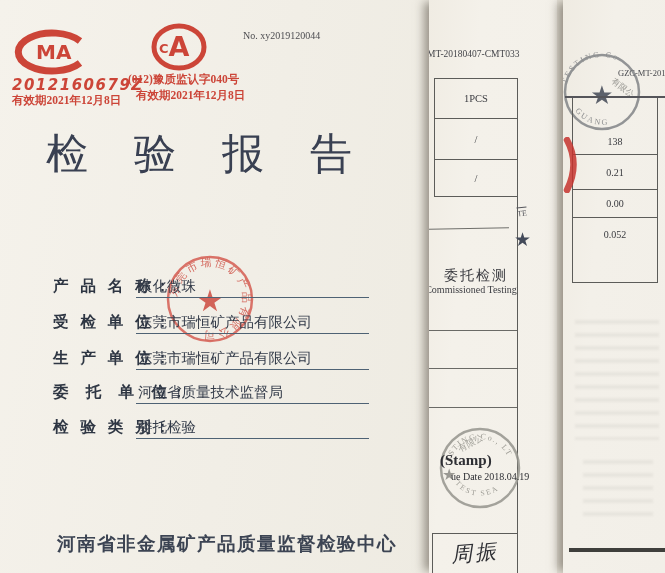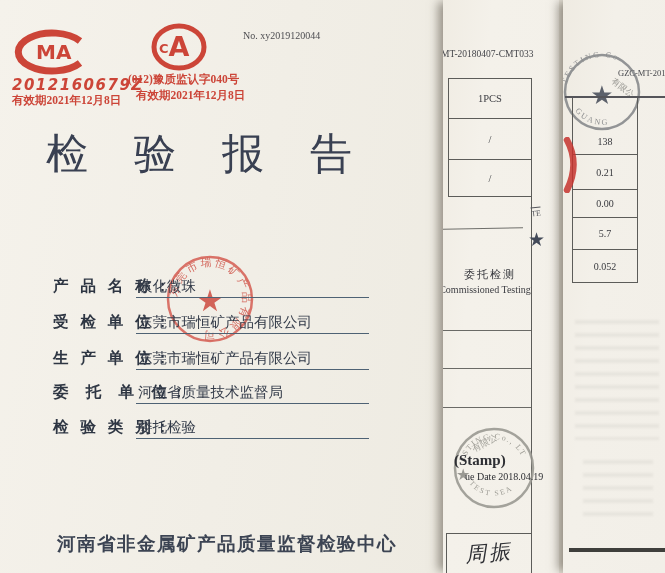--- a/index.html
+++ b/index.html
@@ -20,45 +20,45 @@
   .field-line { position:absolute; left:83px; top:0; width:233px; height:22px; border-bottom:1.5px solid #4e6274; }
   .field-value { position:absolute; left:2px; top:1px; font-size:14.5px; color:#333b49; white-space:nowrap; }
   #row-0 { top:276px; } #row-1 { top:312px; } #row-2 { top:348px; } #row-3 { top:382px;font-family:Liberation Mono, monospace; } #row-4 { top:417px; }
   .footer-org { position:absolute; left:57px; top:531px; font-size:18.5px; font-weight:bold; letter-spacing:1.5px; color:#3c4453; white-space:nowrap;font-family:Liberation Mono, monospace; }
   .logo-svg { position:absolute; }
   #cma-logo { left:12px; top:28px; }
   #cal-logo { left:150px; top:22px; }
   #company-stamp { left:163px; top:252px; opacity:.92; }
 
   
-  #page2 { left:443px; width:116px; background:linear-gradient(95deg,#f0ece3 0%,#f4f1ea 30%,#f3f0e9 100%); box-shadow:-7px 0 9px -2px rgba(70,62,50,.5); overflow:hidden; }
+  #page2 { left:429px; width:128px; background:linear-gradient(95deg,#f0ece3 0%,#f4f1ea 30%,#f3f0e9 100%); box-shadow:-7px 0 9px -2px rgba(70,62,50,.5); overflow:hidden; }
   #page2 .rpt-no { position:absolute; left:-2px; top:49px; font-size:9.5px; color:#44454a; white-space:nowrap; }
   .p2-table { position:absolute; left:5px; top:78px; width:84px; height:119px; border:1px solid #5c5c59; }
   .p2-cell { width:100%; display:flex; align-items:center; justify-content:center; font-size:10.5px; color:#3a3b40; }
   .p2-c0 { height:40px; border-bottom:1px solid #5c5c59; }
   .p2-c1 { height:41px; border-bottom:1px solid #5c5c59; }
   .p2-c2 { height:37px; }
   .p2-vline { position:absolute; left:88px; top:78px; width:1px; height:495px; background:#5c5c59; }
   .p2-partline { position:absolute; left:0; top:228px; width:80px; height:1px; background:#6f6f6b; transform:rotate(-1deg); }
-  .p2-type-cn { position:absolute; left:5px; top:267px; width:84px; text-align:center; font-size:11px; color:#38393e; letter-spacing:2px; }
+  .p2-type-cn { position:absolute; left:5px; top:267px; width:84px; text-align:center; font-size:14px; color:#38393e; letter-spacing:2px; }
   .p2-type-en { position:absolute; left:-8px; top:284px; width:100px; text-align:center; font-size:10px; color:#3c3d42; white-space:nowrap; }
   .p2-line { position:absolute; left:0; width:88px; height:1px; background:#6a6a66; }
   .p2-note1 { position:absolute; left:3px; top:452px; font-size:15px; font-weight:bold; color:#2d2e33; z-index:3;padding-left:8px; }
   .p2-note2 { position:absolute; left:22px; top:471px; font-size:10px; color:#2d2e33; z-index:3; white-space:nowrap; }
   .p2-edge-te { position:absolute; left:88px; top:207px; font-size:8px; color:#55565c; border-top:1.5px solid #55565c; padding-top:1px; transform:rotate(-6deg); }
   .p2-edge-star { position:absolute; left:85px; top:228px; font-size:19px; color:#434a59; font-family:"DejaVu Sans",sans-serif; }
   .p2-sigcell { position:absolute; left:3px; top:533px; width:85px; height:40px; border-top:1px solid #5c5c59; border-left:1px solid #5c5c59; }
   .p2-sig { position:absolute; left:18px; top:5px; font-size:21px; font-style:italic; color:#2e2f34; transform:rotate(-5deg); letter-spacing:3px; }
   #page2-stamp { position:absolute; left:1px; top:418px; opacity:.85; }
 
   
   #page3 { left:563px; width:102px; background:linear-gradient(95deg,#efebe2 0%,#f3f0e9 35%,#f2efe8 100%); box-shadow:-7px 0 9px -2px rgba(70,62,50,.5); overflow:hidden; }
   #page3 .rpt-no { position:absolute; left:55px; top:68px; font-size:8.5px; color:#46474c; white-space:nowrap; z-index:3; }
   .p3-topline { position:absolute; left:2px; top:96px; width:100px; height:2px; background:#55555a; }
-  .p3-table { position:absolute; left:9px; top:98px; width:66px; height:185px; border-left:1px solid #5c5c59; border-right:1px solid #5c5c59; border-bottom:1px solid #5c5c59; }
+  .p3-table { position:absolute; left:9px; top:98px; width:86px; height:185px; border-left:1px solid #5c5c59; border-right:1px solid #5c5c59; border-bottom:1px solid #5c5c59; }
   .p3-cell { width:100%; display:flex; align-items:center; justify-content:center; font-size:10px; color:#38393e; }
   .p3-r0 { height:57px; border-bottom:1px solid #5c5c59; align-items:flex-end; padding-bottom:7px; }
   .p3-r1 { height:35px; border-bottom:1px solid #5c5c59;text-align:right; }
   .p3-r2 { height:28px; border-bottom:1px solid #5c5c59;text-align:center; }
   .p3-r3 { height:32px; border-bottom:1px solid #5c5c59; }
   .p3-r4 { height:32px;text-align:right; }
   .p3-botline { position:absolute; left:6px; top:548px; width:96px; height:3.5px; background:#3f3f3c; }
   #page3-stamp { position:absolute; left:-8px; top:44px; opacity:.82; }
   #red-crescent { position:absolute; left:-1px; top:137px; z-index:4; }
   .bleed { position:absolute; opacity:.07; background:repeating-linear-gradient(180deg,#5a5a55 0 4px,transparent 4px 13px); filter:blur(1px); }
@@ -198,20 +198,19 @@
   <div class="p3-topline"></div>
 
   <svg id="red-crescent" width="24" height="56" viewBox="0 0 24 56">
     <path d="M 5 3 Q 18 27 5 53" fill="none" stroke="#c5332e" stroke-width="6.5" stroke-linecap="round" opacity=".85"></path>
   </svg>
 
   <div class="p3-table">
     <div class="p3-cell p3-r0">138</div>
     <div class="p3-cell p3-r1">0.21</div>
     <div class="p3-cell p3-r2">0.00</div>
-    <div class="p3-cell p3-r3">5.7</div>
     <div class="p3-cell p3-r4">0.052</div>
   </div>
 
   <div class="bleed" style="left:12px; top:320px; width:84px; height:120px;"></div>
   <div class="bleed" style="left:20px; top:460px; width:70px; height:60px;"></div>
   <div class="p3-botline"></div>
 </div>
 
 </body></html>

